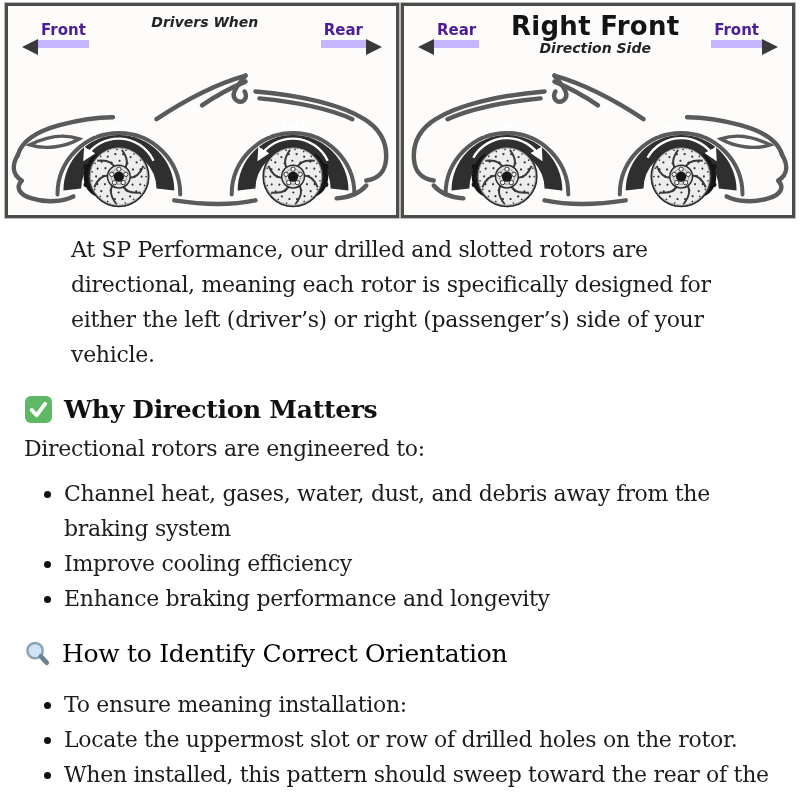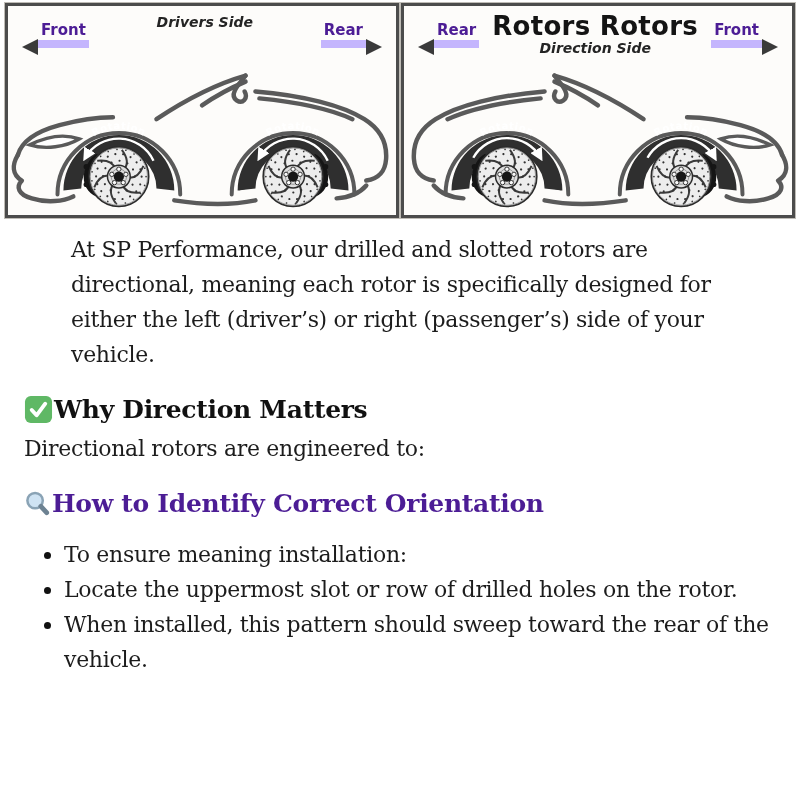--- a/index.html
+++ b/index.html
@@ -35,25 +35,25 @@
   .tri { width:0; height:0; border-top:8px solid transparent; border-bottom:8px solid transparent; }
   .tri-l { border-right:16px solid #3a3a3a; margin-bottom:-7px; }
   .tri-r { border-left:16px solid #3a3a3a; margin-bottom:-7px; }
   .car-svg { display:block; width:100%; height:162px; margin-top:2px; }
   .rot-text { font-family:"DejaVu Sans", sans-serif; font-size:10px; font-weight:bold; fill:#ffffff; letter-spacing:0.6px; }
 
   
   .content { padding:14px 24px 0 24px; font-size:22px; line-height:35px; letter-spacing:-0.3px; }
   .intro-para { max-width:750px;margin-left:47px; }
   .sec-heading {
-    display:flex; align-items:center; gap:1px;
+    display:flex; align-items:center; gap:11px;
     font-size:25px; margin-top:20px;
   }
   .sec-heading.bold { font-weight:bold; color:#111; }
-  .sec-heading.normal { font-weight:bold; color:#4c1d95; }
+  .sec-heading.normal { font-weight:normal; color:#000000; }
   .sec-heading .emoji { flex:0 0 auto; display:inline-flex; }
   .list-intro { margin-top:4px; }
   ul { margin-top:10px; padding-left:40px; list-style:disc; }
   li { line-height:35px; }
   ul.first-list  { max-width:740px; }
   ul.second-list { max-width:752px; margin-top:16px; }
   li::marker { color:#111; }
 </style>
 </head>
 <body>
@@ -126,21 +126,21 @@
 
 <div class="diagram">
 
   <div class="panel">
     <div class="panel-header">
       <div class="dir">
         <span class="tri tri-l"></span>
         <span class="dir-label">Front</span>
       </div>
       <div class="title-block">
-        <div class="panel-subtitle">Drivers Side</div>
+        <div class="panel-subtitle">Drivers When</div>
       </div>
       <div class="dir">
         <span class="dir-label">Rear</span>
         <span class="tri tri-r"></span>
       </div>
     </div>
     <svg class="car-svg" viewBox="0 0 392 156" preserveAspectRatio="xMidYMid meet">
       <use href="#car"></use>
       <path id="lp-tf" d="M 69 98 A 47 47 0 0 1 155 98" fill="none"></path>
       <path id="lp-tr" d="M 245 98 A 47 47 0 0 1 331 98" fill="none"></path>
@@ -151,21 +151,21 @@
     </svg>
   </div>
 
   <div class="panel">
     <div class="panel-header">
       <div class="dir">
         <span class="tri tri-l"></span>
         <span class="dir-label">Rear</span>
       </div>
       <div class="title-block">
-        <div class="panel-title">Rotors Rotors</div>
+        <div class="panel-title">Right Front</div>
         <div class="panel-subtitle">Direction Side</div>
       </div>
       <div class="dir">
         <span class="dir-label">Front</span>
         <span class="tri tri-r"></span>
       </div>
     </div>
     <svg class="car-svg" viewBox="0 0 392 156" preserveAspectRatio="xMidYMid meet">
       <g transform="translate(392 0) scale(-1 1)">
           <use href="#car"></use>
@@ -189,20 +189,25 @@
       <svg viewBox="0 0 30 30" width="29" height="29">
         <rect x="1" y="1" width="28" height="28" rx="6" fill="#5fb865"></rect>
         <path d="M 8 15.5 L 13 21 L 22 9" fill="none" stroke="#ffffff" stroke-width="4" stroke-linecap="round" stroke-linejoin="round"></path>
       </svg>
     </span>
     <span>Why Direction Matters</span>
   </div>
 
   <p class="list-intro">Directional rotors are engineered to:</p>
 
+  <ul class="first-list">
+    <li>Channel heat, gases, water, dust, and debris away from the braking system</li>
+    <li>Improve cooling efficiency</li>
+    <li>Enhance braking performance and longevity</li>
+  </ul>
 
   <div class="sec-heading normal">
     <span class="emoji">
       <svg viewBox="0 0 28 28" width="27" height="27">
         <circle cx="11.5" cy="11" r="8" fill="#cfe3f3" stroke="#8aa3b5" stroke-width="2.6"></circle>
         <line x1="17.5" y1="17" x2="23.5" y2="23.5" stroke="#6d8292" stroke-width="5" stroke-linecap="round"></line>
       </svg>
     </span>
     <span>How to Identify Correct Orientation</span>
   </div>

